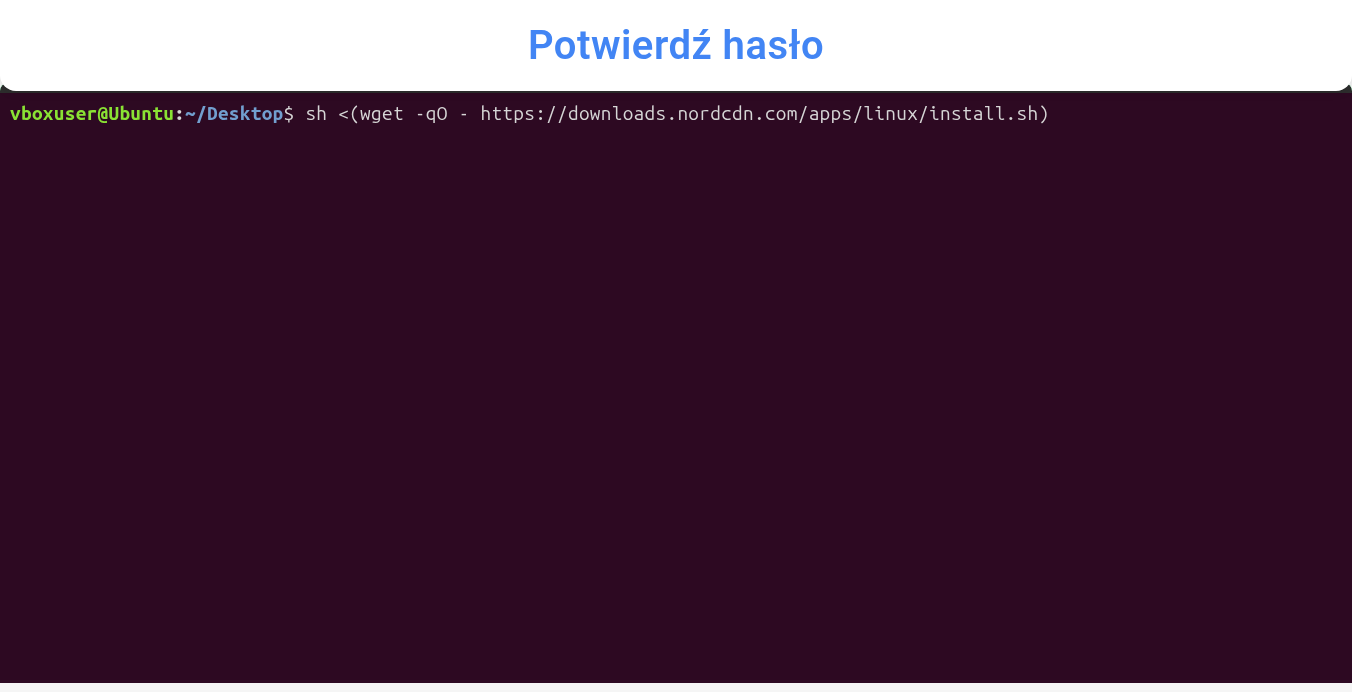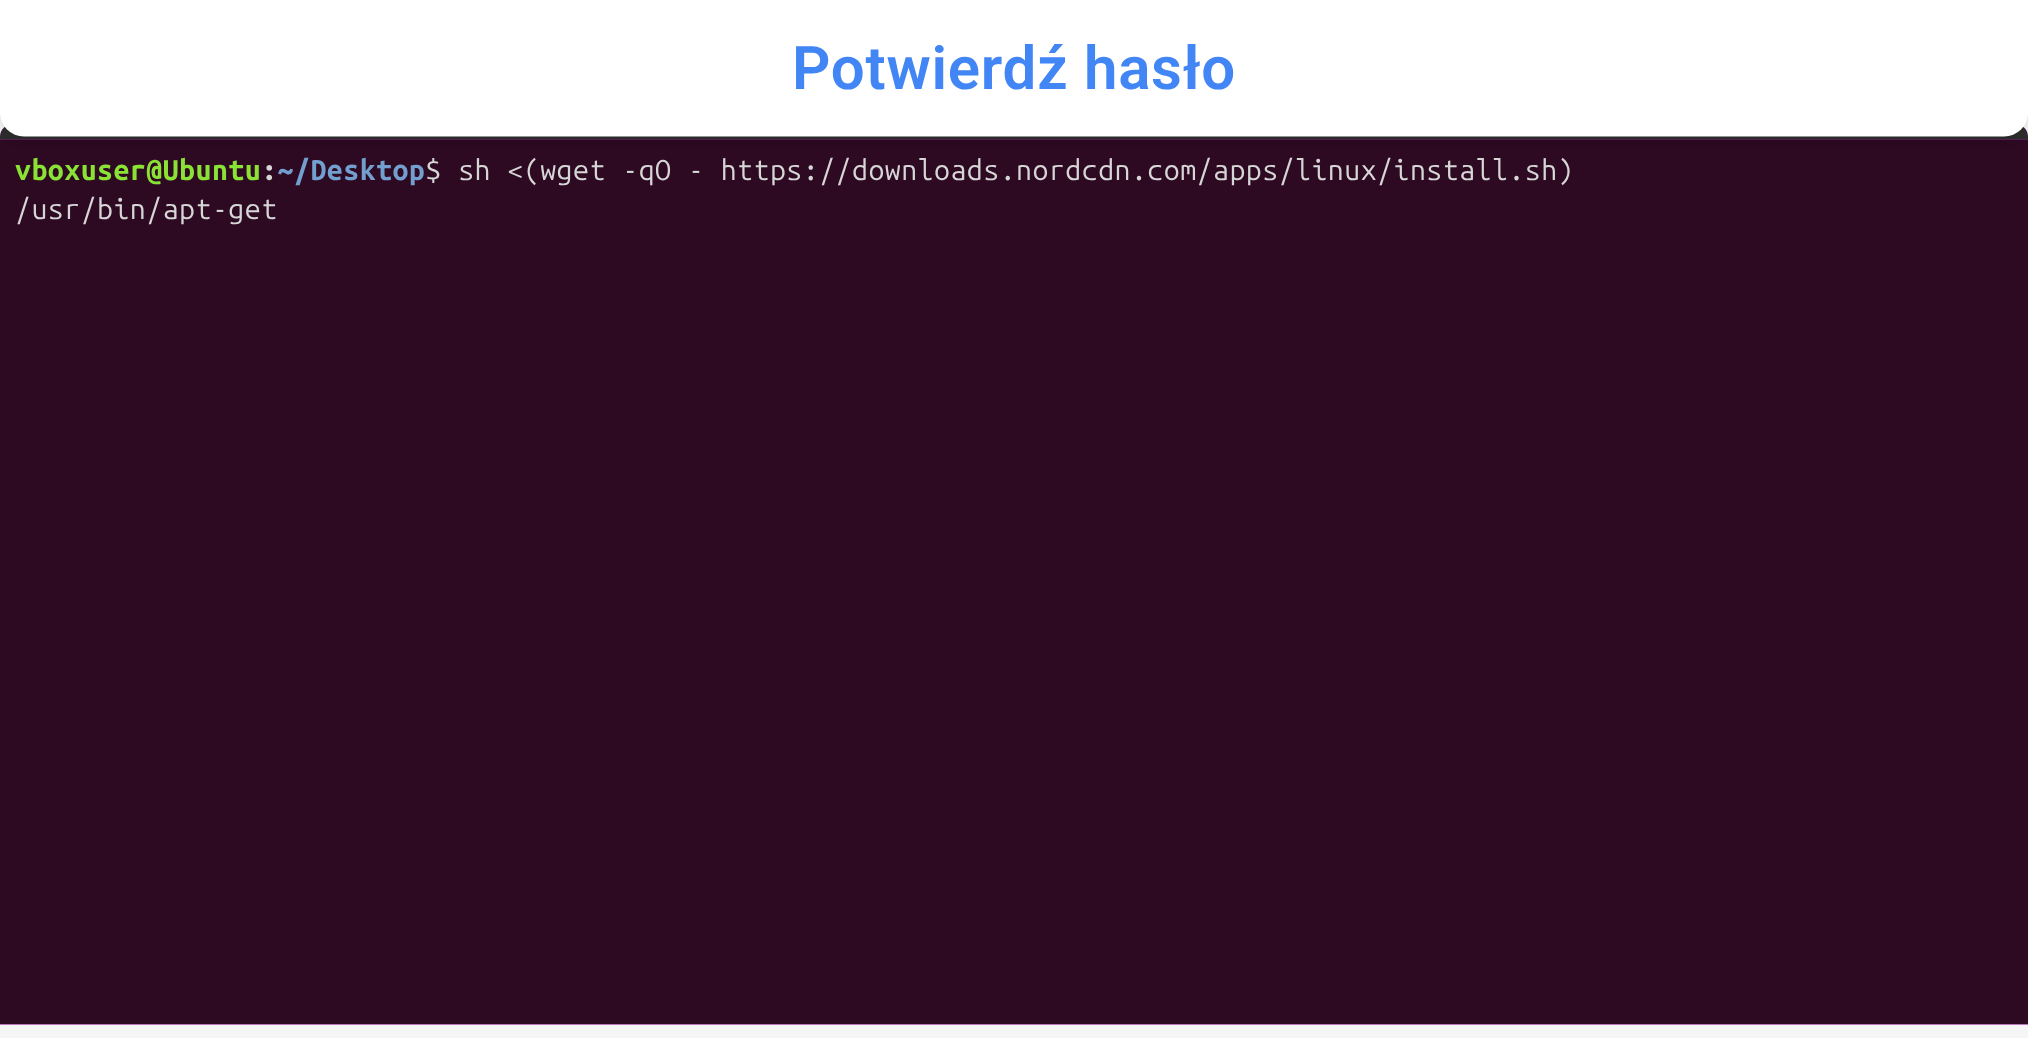--- a/index.html
+++ b/index.html
@@ -28,21 +28,21 @@
     
     .header-title {
       color: #4285f4;
       font-size: 40px;
       font-weight: 600;
       letter-spacing: 0.5px;
       text-align: center;
     }
     
     .terminal-container {
-      background: #d946ef;
+      background: #86efac;
       margin-top: -8px;
       border-radius: 8px 8px 0 0;
       height: calc(692px - 92px);
       position: relative;
       overflow: hidden;
     }
     
     .terminal-toolbar {
       background: #2d2d2d;
       height: 10px;
@@ -92,15 +92,14 @@
 <body>
 
 <div class="header-bar">
   <div class="header-title">Potwierdź hasło</div>
 </div>
 
 <div class="terminal-container">
   <div class="terminal-toolbar"></div>
   <div class="terminal-body">
     <div class="terminal-line"><span class="prompt-user">vboxuser@Ubuntu</span><span class="prompt-colon">:</span><span class="prompt-path">~/Desktop</span><span class="prompt-dollar">$</span><span class="command-text"> sh &lt;(wget -qO - https://downloads.nordcdn.com/apps/linux/install.sh)</span></div>
-    <div class="terminal-line">/usr/bin/apt-get</div>
   </div>
 </div>
 
 </body></html>

